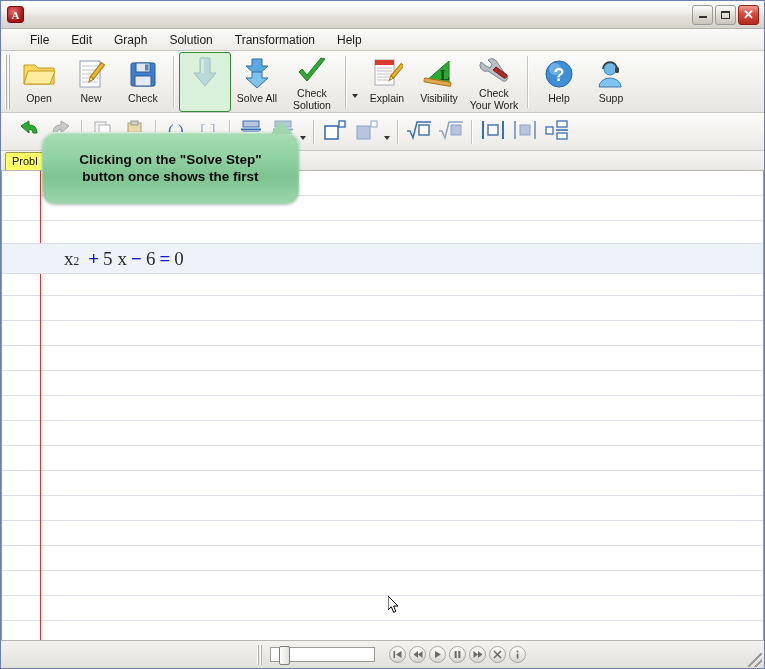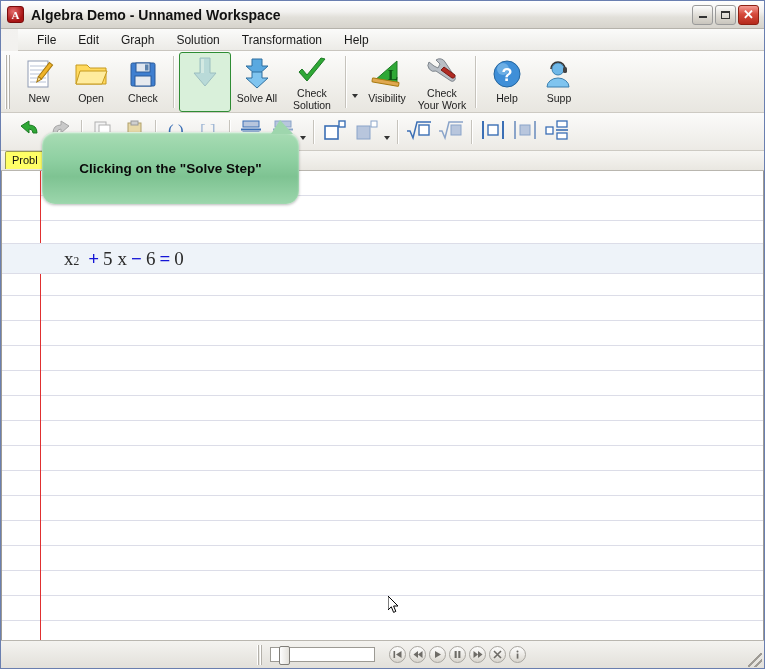--- a/index.html
+++ b/index.html
@@ -57,22 +57,21 @@
   .win-btn .g-min { width: 8px; height: 2px; background: #333; margin-top:5px;}
   .win-btn .g-max { width: 9px; height: 8px; border: 1px solid #333; border-top-width: 2px;}
   .win-btn .g-close { color:#fff; font-size: 13px; font-weight: bold; line-height: 1; font-family:"Liberation Sans",sans-serif;}
 
   
   .menubar {
     height: 22px; flex: 0 0 22px;
     background: linear-gradient(to bottom,#fbfbfa,#ecebe7);
     border-bottom: 1px solid #c9c6bf;
     display: flex; align-items: center;
-    padding-left: 8px;
-    margin-left: 17px;
+    padding-left: 18px;
   }
   .menu-item {
     font-size: 12px; color: #1a1a1a;
     padding: 2px 11px;
     white-space: nowrap;
   }
 
   
   .toolbar1 {
     height: 62px; flex: 0 0 62px;
@@ -136,21 +135,21 @@
     border: 1px solid transparent; border-radius: 2px;
     flex: 0 0 auto;
   }
   .t2sep { width:1px; height:24px; background:#c6c3bc; border-right:1px solid #fff; margin:0 4px; flex:0 0 2px;}
 
   
   .tabstrip {
     height: 20px; flex: 0 0 20px;
     background: linear-gradient(to bottom,#f7f6f3,#e9e7e1);
     border-bottom: 1px solid #b9b6af;
-    display: flex; align-items: flex-start;
+    display: flex; align-items: center;
     padding-left: 4px;
     position: relative;
   }
   .prob-tab {
     background: #ffff66;
     border: 1px solid #9a9a50;
     border-bottom: none;
     font-size: 11px; color: #111;
     padding: 2px 6px 2px 6px;
     height: 18px;
@@ -281,21 +280,20 @@
       linear-gradient(135deg, transparent 0 70%, #9e9b95 70% 80%, transparent 80%);
   }
 </style>
 </head>
 <body>
 
 <div class="app">
 
   <div class="titlebar">
     <div class="app-icon">A</div>
-    <div class="title-text">Algebra Demo - Unnamed Workspace</div>
     <div class="win-btns">
       <div class="win-btn">
         <span class="g-min"></span>
       </div>
       <div class="win-btn">
         <span class="g-max"></span>
       </div>
       <div class="win-btn close">
         <span class="g-close">✕</span>
       </div>
@@ -306,20 +304,31 @@
     <div class="menu-item">File</div>
     <div class="menu-item">Edit</div>
     <div class="menu-item">Graph</div>
     <div class="menu-item">Solution</div>
     <div class="menu-item">Transformation</div>
     <div class="menu-item">Help</div>
   </div>
 
   <div class="toolbar1">
     <div class="grip"></div>
+
+    <div class="tbtn">
+      <span class="ico">
+        <svg width="34" height="30" viewBox="0 0 34 30">
+          <path d="M2 6 h11 l3 3 h16 v16 H2 Z" fill="#ffd95e" stroke="#c69a1e"></path>
+          <path d="M5 12 h28 l-4 13 H2 Z" fill="#ffe９a" fill-opacity="0"></path>
+          <path d="M6 12 h27 l-5 13 H2 Z" fill="#ffec9e" stroke="#c69a1e"></path>
+        </svg>
+      </span>
+      <span class="lbl">Open</span>
+    </div>
 
     <div class="tbtn">
       <span class="ico">
         <svg width="32" height="32" viewBox="0 0 32 32">
           <rect x="5" y="3" width="20" height="26" fill="#fff" stroke="#8f9bb3"></rect>
           <g stroke="#b9c3d6" stroke-width="1">
             <line x1="7" y1="8" x2="23" y2="8"></line>
               <line x1="7" y1="12" x2="23" y2="12"></line>
             <line x1="7" y1="16" x2="23" y2="16"></line>
               <line x1="7" y1="20" x2="23" y2="20"></line>
@@ -329,31 +338,20 @@
             <rect x="18" y="3" width="4" height="18" fill="#f0b429" stroke="#a87a10"></rect>
             <polygon points="18,21 22,21 20,26" fill="#ffe6a0" stroke="#a87a10"></polygon>
           </g>
         </svg>
       </span>
       <span class="lbl">New</span>
     </div>
 
     <div class="tbtn">
       <span class="ico">
-        <svg width="34" height="30" viewBox="0 0 34 30">
-          <path d="M2 6 h11 l3 3 h16 v16 H2 Z" fill="#ffd95e" stroke="#c69a1e"></path>
-          <path d="M5 12 h28 l-4 13 H2 Z" fill="#ffe９a" fill-opacity="0"></path>
-          <path d="M6 12 h27 l-5 13 H2 Z" fill="#ffec9e" stroke="#c69a1e"></path>
-        </svg>
-      </span>
-      <span class="lbl">Open</span>
-    </div>
-
-    <div class="tbtn">
-      <span class="ico">
         <svg width="30" height="30" viewBox="0 0 30 30">
           <rect x="3" y="4" width="24" height="23" rx="1.5" fill="#3f7fd0" stroke="#2a5b99"></rect>
           <rect x="8" y="4" width="14" height="9" fill="#dfe6ef" stroke="#2a5b99"></rect>
           <rect x="17" y="5.5" width="3.5" height="6" fill="#5b82ad"></rect>
           <rect x="7" y="17" width="16" height="10" fill="#e6eaef" stroke="#2a5b99"></rect>
         </svg>
       </span>
       <span class="lbl">Check</span>
     </div>
 
@@ -388,20 +386,40 @@
         </svg>
       </span>
       <span class="lbl">Check</span>
       <span class="lbl">Solution</span>
     </div>
 
     <div class="tb-sep"></div>
 
     <div class="dropdown-arrow"></div>
 
+    <div class="tbtn">
+      <span class="ico">
+        <svg width="32" height="32" viewBox="0 0 32 32">
+          <rect x="4" y="2" width="19" height="25" fill="#fff" stroke="#a9a9a9"></rect>
+          <rect x="4" y="2" width="19" height="5" fill="#d93a2b"></rect>
+          <g stroke="#b9b9b9" stroke-width="0.9">
+            <line x1="6" y1="10" x2="21" y2="10"></line>
+              <line x1="6" y1="13" x2="21" y2="13"></line>
+            <line x1="6" y1="16" x2="21" y2="16"></line>
+              <line x1="6" y1="19" x2="21" y2="19"></line>
+            <line x1="6" y1="22" x2="17" y2="22"></line>
+          </g>
+          <g transform="rotate(40 24 16)">
+            <rect x="22" y="4" width="3.5" height="16" fill="#f0b429" stroke="#a87a10"></rect>
+            <polygon points="22,20 25.5,20 23.7,25" fill="#ffe6a0" stroke="#a87a10"></polygon>
+          </g>
+        </svg>
+      </span>
+      <span class="lbl">Explain</span>
+    </div>
 
     <div class="tbtn">
       <span class="ico">
         <svg width="32" height="30" viewBox="0 0 32 30">
           <polygon points="26,2 26,26 3,22" fill="#2fa836" stroke="#1d7a24"></polygon>
           <text x="17" y="21" font-family="Liberation Serif, serif" font-size="15" font-weight="bold" fill="#0d4f14">L</text>
           <rect x="1" y="21" width="27" height="4" rx="1" fill="#e0a850" stroke="#a87a10" transform="rotate(10 14 23)"></rect>
         </svg>
       </span>
       <span class="lbl">Visibility</span>
@@ -621,20 +639,21 @@
       <svg width="12" height="19" viewBox="0 0 12 19">
         <polygon points="0,0 0,14 3.3,10.8 5.6,16.4 7.8,15.4 5.6,10 10,10" fill="#fff" stroke="#000" stroke-width="1"></polygon>
       </svg>
     </div>
   </div>
 
   <div class="callout">
     <div class="callout-tail"></div>
     <div class="callout-text">
       <div>Clicking on the "Solve Step"</div>
+      <div>button once shows the first</div>
     </div>
   </div>
 
   <div class="bottombar">
     <div class="bb-left-grip"></div>
 
     <div class="slider">
       <div class="slider-handle"></div>
     </div>
 

